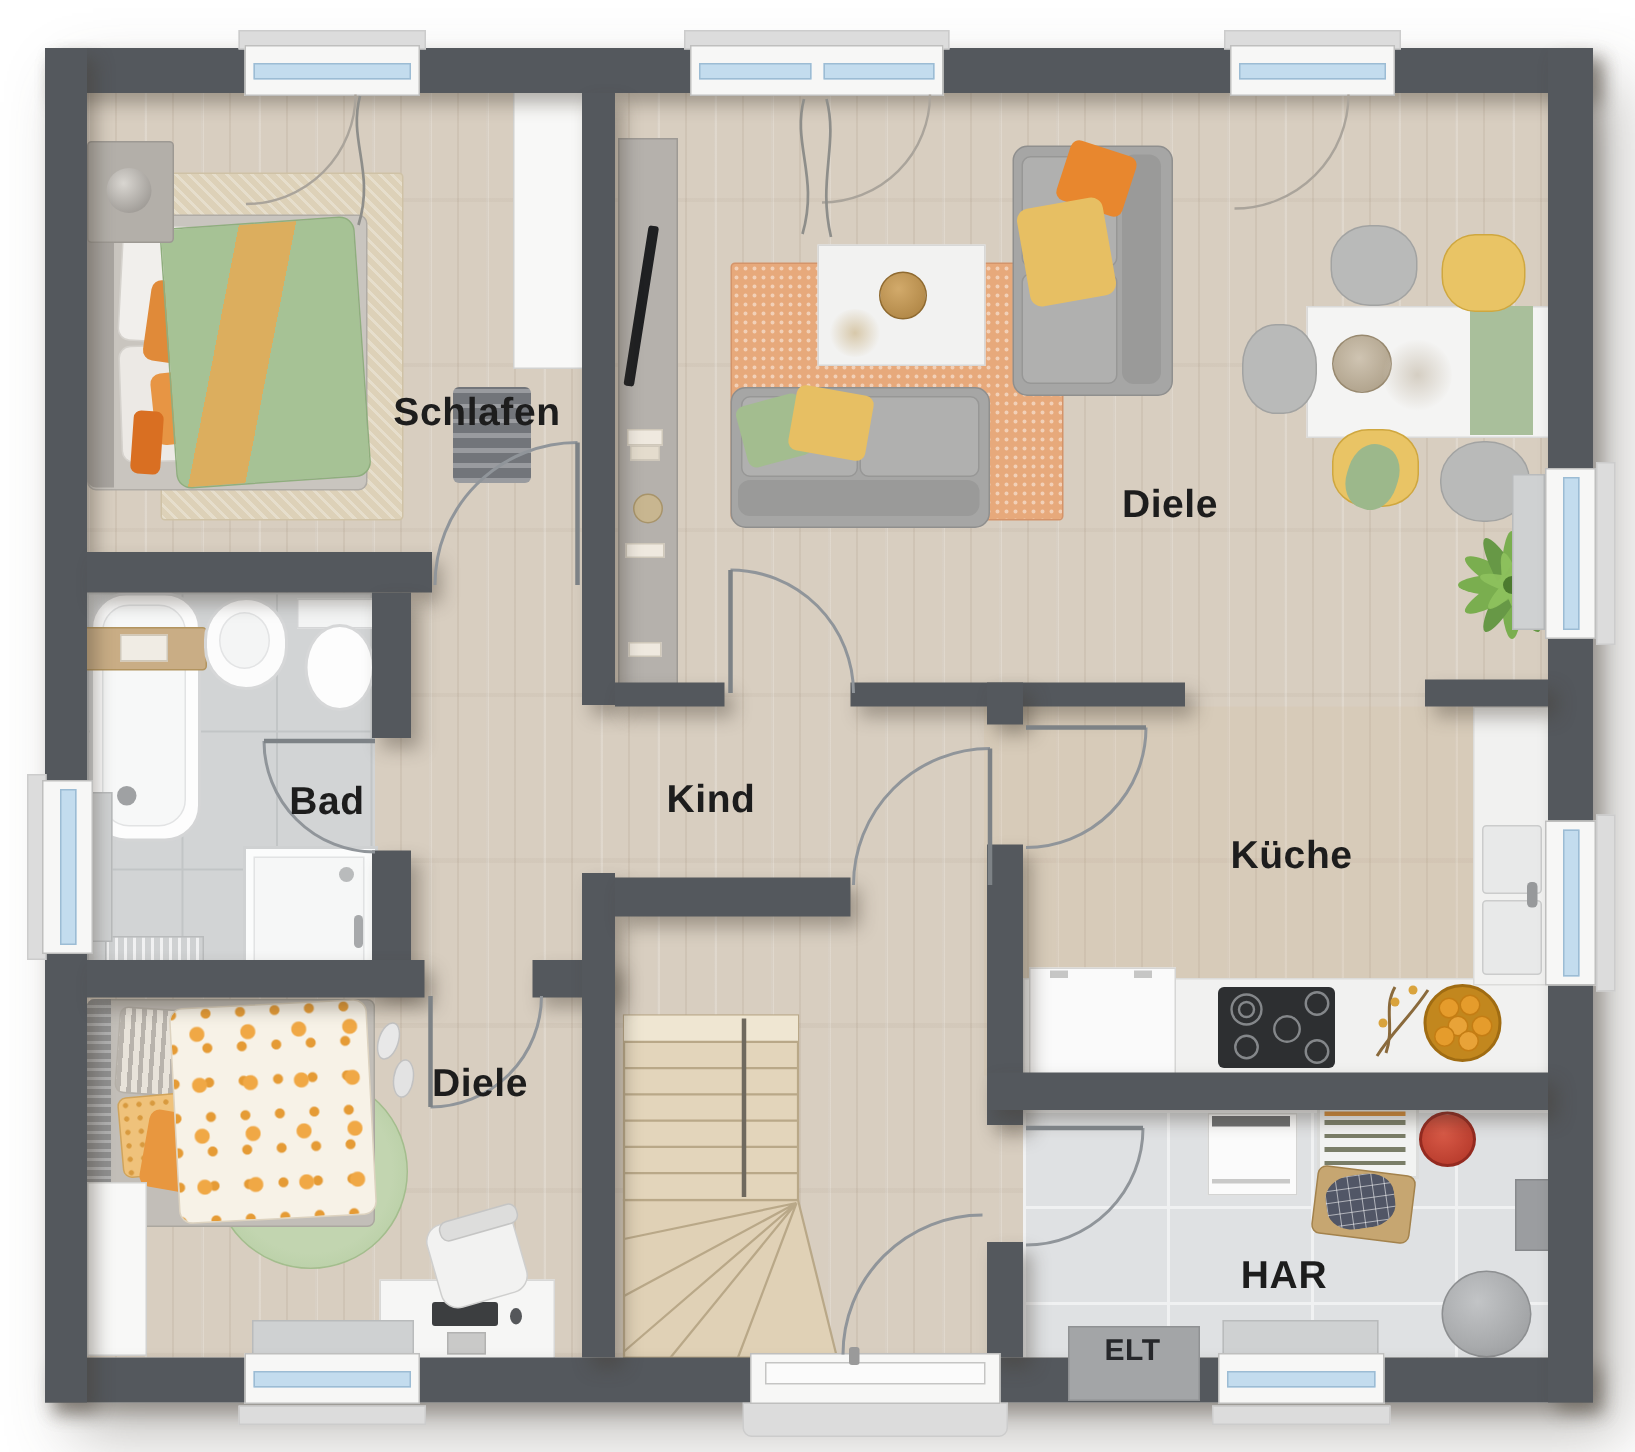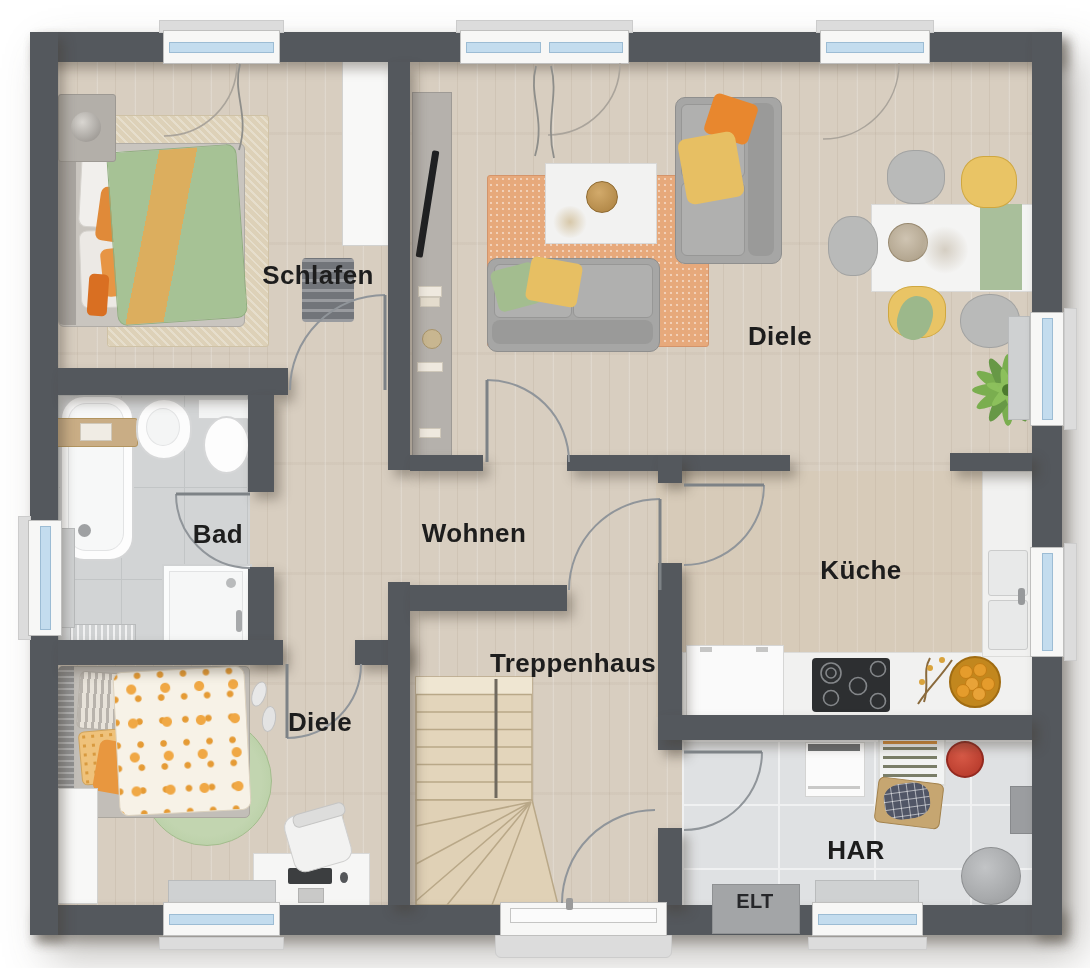--- a/index.html
+++ b/index.html
@@ -313,19 +313,18 @@
     <g stroke="#8e8e8a" stroke-width="1.8">
       <path d="M536 66 C528 96 546 118 535 156"></path>
       <path d="M551 66 C559 96 545 120 554 158"></path>
       <path d="M240 64 C232 94 250 114 239 150"></path>
     </g>
   </svg>
 
   <div class="lbl" style="left:318px;top:275px;">Schlafen</div>
   <div class="lbl" style="left:780px;top:336px;">Diele</div>
   <div class="lbl" style="left:218px;top:534px;">Bad</div>
-  <div class="lbl" style="left:474px;top:533px;">Wohnen</div>
+  <div class="lbl" style="left:474px;top:533px;">Kind</div>
   <div class="lbl" style="left:861px;top:570px;">Küche</div>
   <div class="lbl" style="left:320px;top:722px;">Diele</div>
-  <div class="lbl" style="left:573px;top:663px;">Treppenhaus</div>
   <div class="lbl" style="left:856px;top:850px;">HAR</div>
 
 </div>
 
 </body></html>

